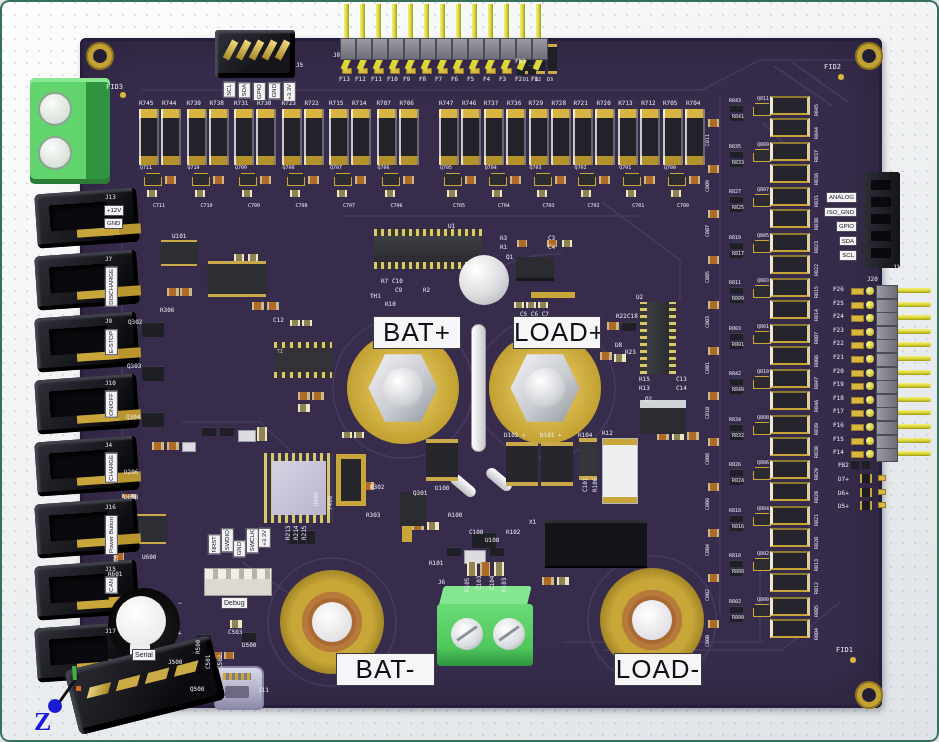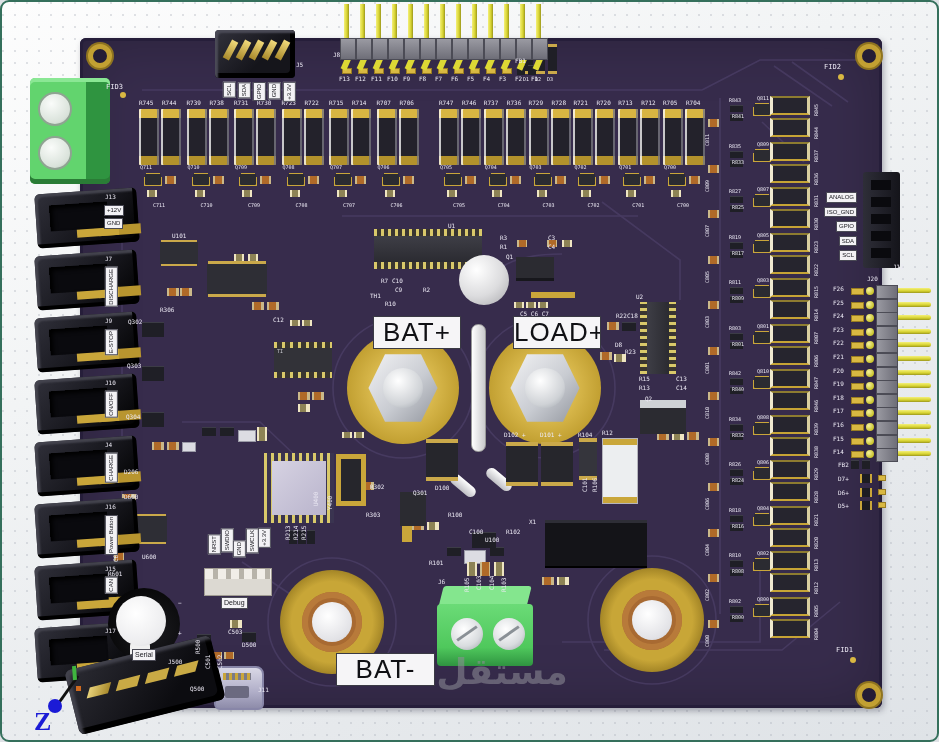--- a/index.html
+++ b/index.html
@@ -103,20 +103,21 @@
   <div class="comp" style="left:278px;top:568px;width:104px;height:104px;border-radius:50%;background:radial-gradient(circle,#c8a637 55%,#9a7d22 75%);"></div>
   <div class="comp" style="left:300px;top:590px;width:60px;height:60px;border-radius:50%;background:#a86a32;box-shadow:inset 0 0 0 6px #b87a3a;z-index:16;"></div>
   <div class="comp" style="left:310px;top:600px;width:40px;height:40px;border-radius:50%;background:radial-gradient(circle at 40% 35%,#ffffff,#e2e2e6 70%,#c4c4ca);z-index:17;"></div>
   <div class="comp" style="left:598px;top:566px;width:104px;height:104px;border-radius:50%;background:radial-gradient(circle,#c8a637 55%,#9a7d22 75%);"></div>
   <div class="comp" style="left:620px;top:588px;width:60px;height:60px;border-radius:50%;background:#a86a32;box-shadow:inset 0 0 0 6px #b87a3a;z-index:16;"></div>
   <div class="comp" style="left:630px;top:598px;width:40px;height:40px;border-radius:50%;background:radial-gradient(circle at 40% 35%,#ffffff,#e2e2e6 70%,#c4c4ca);z-index:17;"></div>
 
   <div class="big-label" style="left:511px;top:314px;width:86px;height:31px;">LOAD+</div>
   <div class="big-label" style="left:371px;top:314px;width:86px;height:31px;">BAT+</div>
   <div class="big-label" style="left:293px;top:651px;width:97px;height:31px;margin-left:41px;">BAT-</div>
+  <div class="big-label" style="left:612px;top:651px;width:86px;height:31px;">LOAD-</div>
 
   <div class="comp" style="left:372px;top:227px;width:108px;height:40px;">
     <div style="height:7px;background:repeating-linear-gradient(90deg,#d9c96a 0 3px,#3a3630 3px 7px);"></div>
     <div style="height:26px;background:linear-gradient(180deg,#3e3e46,#2b2b31);"></div>
     <div style="height:7px;background:repeating-linear-gradient(90deg,#d9c96a 0 3px,#3a3630 3px 7px);"></div>
   </div>
   <div class="comp" style="left:638px;top:300px;width:36px;height:72px;display:flex;">
     <div style="width:7px;background:repeating-linear-gradient(0deg,#d9c96a 0 3px,#3a3630 3px 7px);"></div>
     <div style="flex:1;background:linear-gradient(90deg,#3e3e46,#2b2b31);"></div>
     <div style="width:7px;background:repeating-linear-gradient(0deg,#d9c96a 0 3px,#3a3630 3px 7px);"></div>
@@ -191,21 +192,20 @@
   <div class="comp" style="left:68px;top:650px;width:150px;height:66px;transform:rotate(-14deg);background:linear-gradient(135deg,#2c2c34,#0c0c10 70%);border-radius:6px;box-shadow:inset 4px 4px 3px #42424c,inset -6px -6px 0 #000;z-index:25;">
     <div style="position:absolute;left:18px;top:22px;width:22px;height:10px;background:linear-gradient(90deg,#e8d27a,#a98a2c);transform:skewX(-30deg);box-shadow:30px 0 0 #c9aa45,60px 0 0 #c9aa45,90px 0 0 #c9aa45;"></div>
   </div>
 
   <div class="comp" style="left:212px;top:664px;width:46px;height:40px;border-radius:8px 8px 6px 6px;background:linear-gradient(180deg,#d9d8e6,#b0aec8 60%,#8e8caa);border:2px solid #8886a8;z-index:24;">
     <div style="position:absolute;left:7px;top:5px;width:28px;height:7px;background:repeating-linear-gradient(90deg,#caa63a 0 3px,#7a7a88 3px 6px);"></div>
     <div style="position:absolute;left:9px;top:18px;width:24px;height:12px;background:#6b6a80;border-radius:2px;"></div>
   </div>
 
   <div class="watermark">
-    <div class="ar">مستقل</div>
   </div>
 
   <div class="wbox" style="left:130px;top:647px;font-size:7px;z-index:33;">Serial</div>
 
   <div class="wbox" style="left:219px;top:595px;font-size:7px;z-index:33;">Debug</div>
 
   <svg class="overlay" width="140" height="110" style="left:10px;top:632px;z-index:50;">
     <line x1="46" y1="70" x2="66" y2="42" stroke="#111" stroke-width="3"></line>
     <line x1="62" y1="32" x2="63" y2="46" stroke="#3fb53f" stroke-width="4"></line>
     <rect x="64" y="52" width="5" height="5" fill="#d06a1e"></rect>

